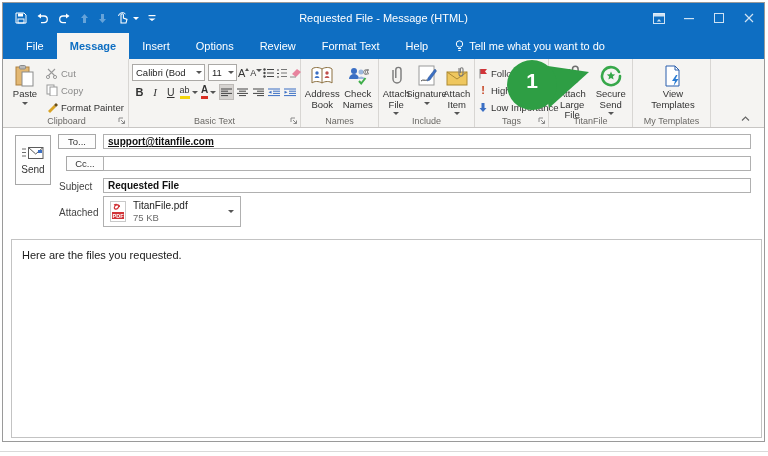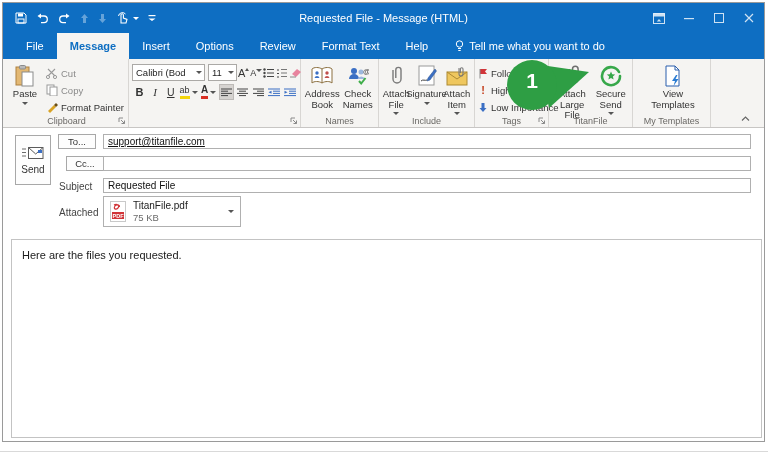--- a/index.html
+++ b/index.html
@@ -45,21 +45,21 @@
   .glyph-u { text-decoration:underline; font-size:10.5px; color:#333; }
   .ab-hi { font-size:9px; color:#333; line-height:1; border-bottom:3px solid #f3d50c; padding-bottom:1px; }
   .a-col { font-size:10px; font-weight:bold; color:#333; line-height:1; border-bottom:3px solid #d93025; padding-bottom:1px; }
   .chevron-collapse { position:absolute; right:14px; bottom:5px; }
 
   
   .header { position:relative; height:111px; background:#fff; }
   .sendbtn { position:absolute; left:12px; top:7px; width:36px; height:50px; border:1px solid #a8a8a8; background:#fdfdfd; display:flex; flex-direction:column; align-items:center; justify-content:center; gap:4px; font-size:10px; color:#333; }
   .fieldbtn { position:absolute; left:55px; width:38px; height:15px; border:1px solid #a8a8a8; background:#fdfdfd; font-size:9.5px; color:#333; display:flex; align-items:center; justify-content:center; }
   .flabel { position:absolute; left:56px; font-size:10px; color:#444; }
-  .field { position:absolute; left:100px; right:13px; height:15px; border:1px solid #b0b0b0; background:#fff; font-size:10px; color:#111; display:flex; align-items:center; padding-left:4px; }
+  .field { position:absolute; left:100px; right:13px; height:15px; border:1px solid #b0b0b0; background:#fff; font-size:10px; color:#111; display:flex; align-items:center; padding-left:4px;font-weight:bold; }
   .to-val { text-decoration:underline; }
   .chip { position:absolute; left:100px; top:68px; width:138px; height:31px; border:1px solid #b0b0b0; background:#fff; display:flex; align-items:center; padding:0 6px; gap:7px; }
   .chip-name { font-size:10px; color:#222; line-height:1.25; }
   .chip-size { font-size:9.5px; color:#6a6a6a; line-height:1.2; }
   .chip-caret { margin-left:auto; }
 
   
   .msgbody { position:absolute; left:8px; top:236px; width:751px; height:199px; border:1px solid #c3c3c3; background:#fff; padding:9px 10px; font-size:11px; color:#1b1b1b; }
 
   
@@ -289,20 +289,21 @@
               </svg>
           </span>
           <span class="btnico">
             <svg width="12" height="9" viewBox="0 0 12 9">
                 <path d="M0 1 h12 M5 3.2 h7 M5 5.4 h7 M0 7.6 h12" stroke="#3b6fc4"></path>
                 <path d="M0.5 2.8 L3.5 4.3 L0.5 5.8 z" fill="#3b6fc4"></path>
               </svg>
           </span>
         </div>
       </div>
+      <span class="glabel">Basic Text</span>
       <span class="launcher">
         <svg width="8" height="8" viewBox="0 0 8 8">
             <path d="M1 1 h4 M1 1 v4" stroke="#8a8a8a"></path>
             <path d="M3 3 L6.5 6.5 M6.5 3.5 V6.5 H3.5" stroke="#8a8a8a" fill="none"></path>
           </svg>
       </span>
     </div>
 
     <div class="rgroup" style="width:78px;">
       <div class="bigbtn" style="width:38px;">

